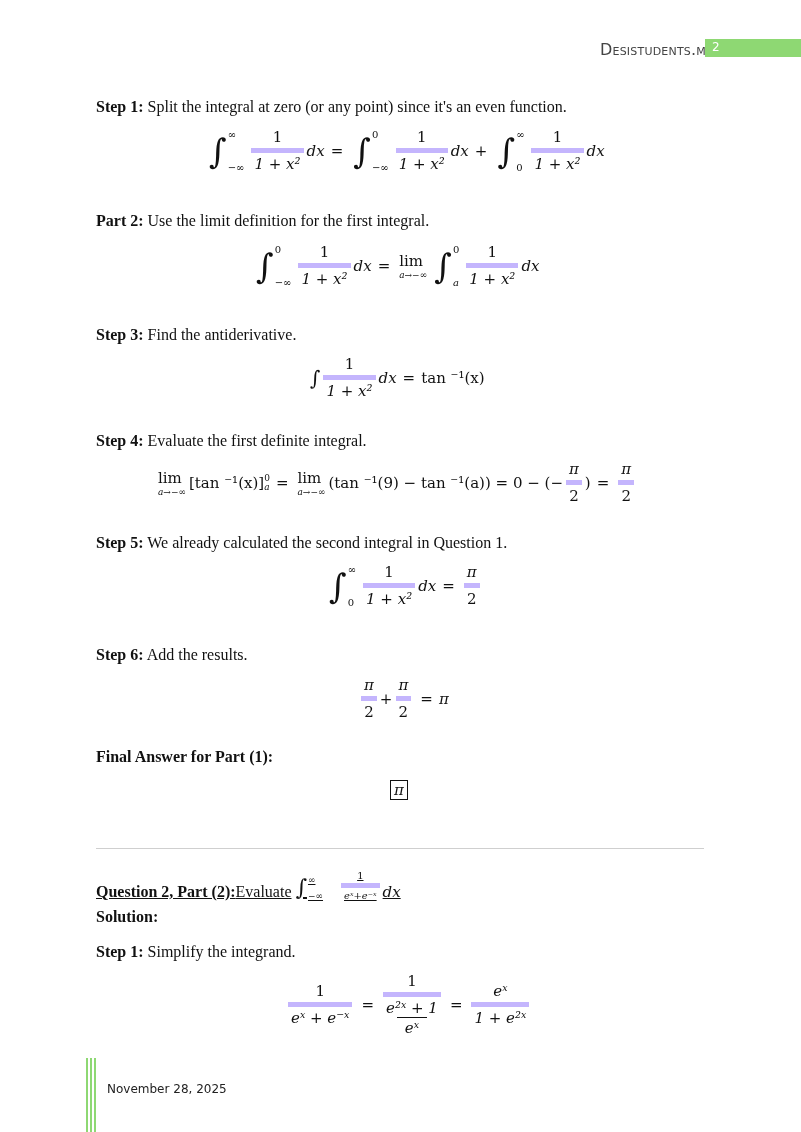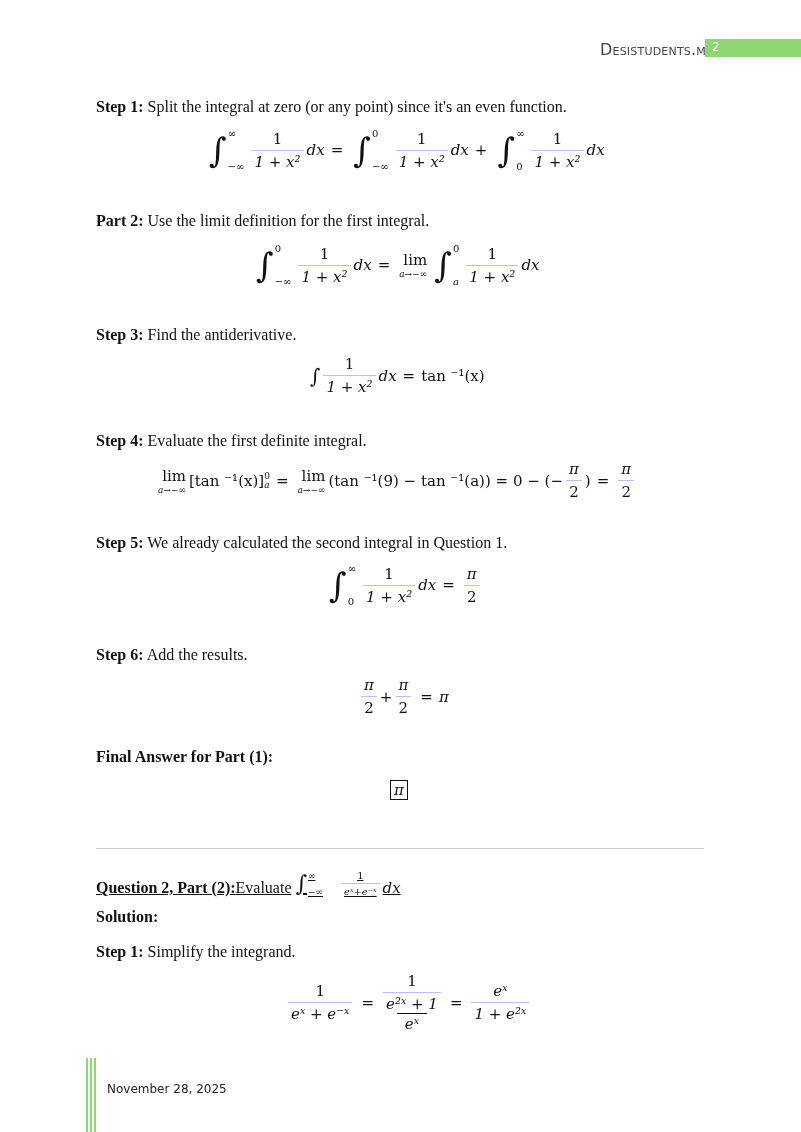--- a/index.html
+++ b/index.html
@@ -7,29 +7,29 @@
   .header-site { position: absolute; top: 40px; left: 600px; font-family: "DejaVu Sans", sans-serif; font-size: 16px; color: #444; letter-spacing: 0.2px; font-variant: small-caps; }
   .header-bar { position: absolute; top: 39px; left: 705px; width: 96px; height: 18px; background: #8ed873; }
   .header-num { position: absolute; top: 40px; left: 712px; font-family: "DejaVu Sans", sans-serif; font-size: 12px; color: #fff; }
 
   .step { position: absolute; left: 96px; font-size: 16px; }
   .step b { font-weight: bold; }
   .math { position: absolute; font-family: "DejaVu Serif", serif; font-size: 15px; color: #111; white-space: nowrap; display: flex; align-items: center; }
   .mi { font-style: italic; }
   .frac { display: inline-flex; flex-direction: column; align-items: center; vertical-align: middle; margin: 0 3px; }
   .frac .num { padding: 0 3px 2px; font-size: 15px; }
-  .frac .den { border-top: 1px solid #c4b5fd; padding: 2px 3px 0; font-size: 15px; }
+  .frac .den { border-top: 5px solid #c4b5fd; padding: 2px 3px 0; font-size: 15px; }
   .frac.small .num, .frac.small .den { font-size: 10px; }
   .int { display: inline-flex; align-items: center; position: relative; margin: 0 4px; }
   .int .sign { font-size: 34px; line-height: 1; font-family: "DejaVu Serif", serif; }
   .int .lims { display: flex; flex-direction: column; justify-content: space-between; height: 44px; font-size: 10px; margin-left: 1px; }
   .int.small .sign { font-size: 22px; }
   .int.small .lims { height: 26px; font-size: 9px; }
   .op { margin: 0 6px; }
-  .lim { display: inline-flex; flex-direction: column; align-items: flex-end; margin: 0 3px; }
+  .lim { display: inline-flex; flex-direction: column; align-items: flex-start; margin: 0 3px; }
   .lim .l1 { font-size: 15px; }
   .lim .l2 { font-size: 9px; font-style: italic; }
   .boxed { border: 1.5px solid #111; padding: 0 3px; font-style: italic; }
   .divider { position: absolute; top: 848px; left: 96px; width: 608px; height: 1px; background: #cfcfcf; }
   .footer-lines { position: absolute; left: 86px; top: 1058px; width: 10px; height: 74px; }
   .footer-lines span { position: absolute; top: 0; width: 2px; height: 74px; background: #8ed873; }
   .footer-date { position: absolute; left: 107px; top: 1082px; font-family: "DejaVu Sans", sans-serif; font-size: 12px; color: #222; }
 </style>
 </head>
 <body>

